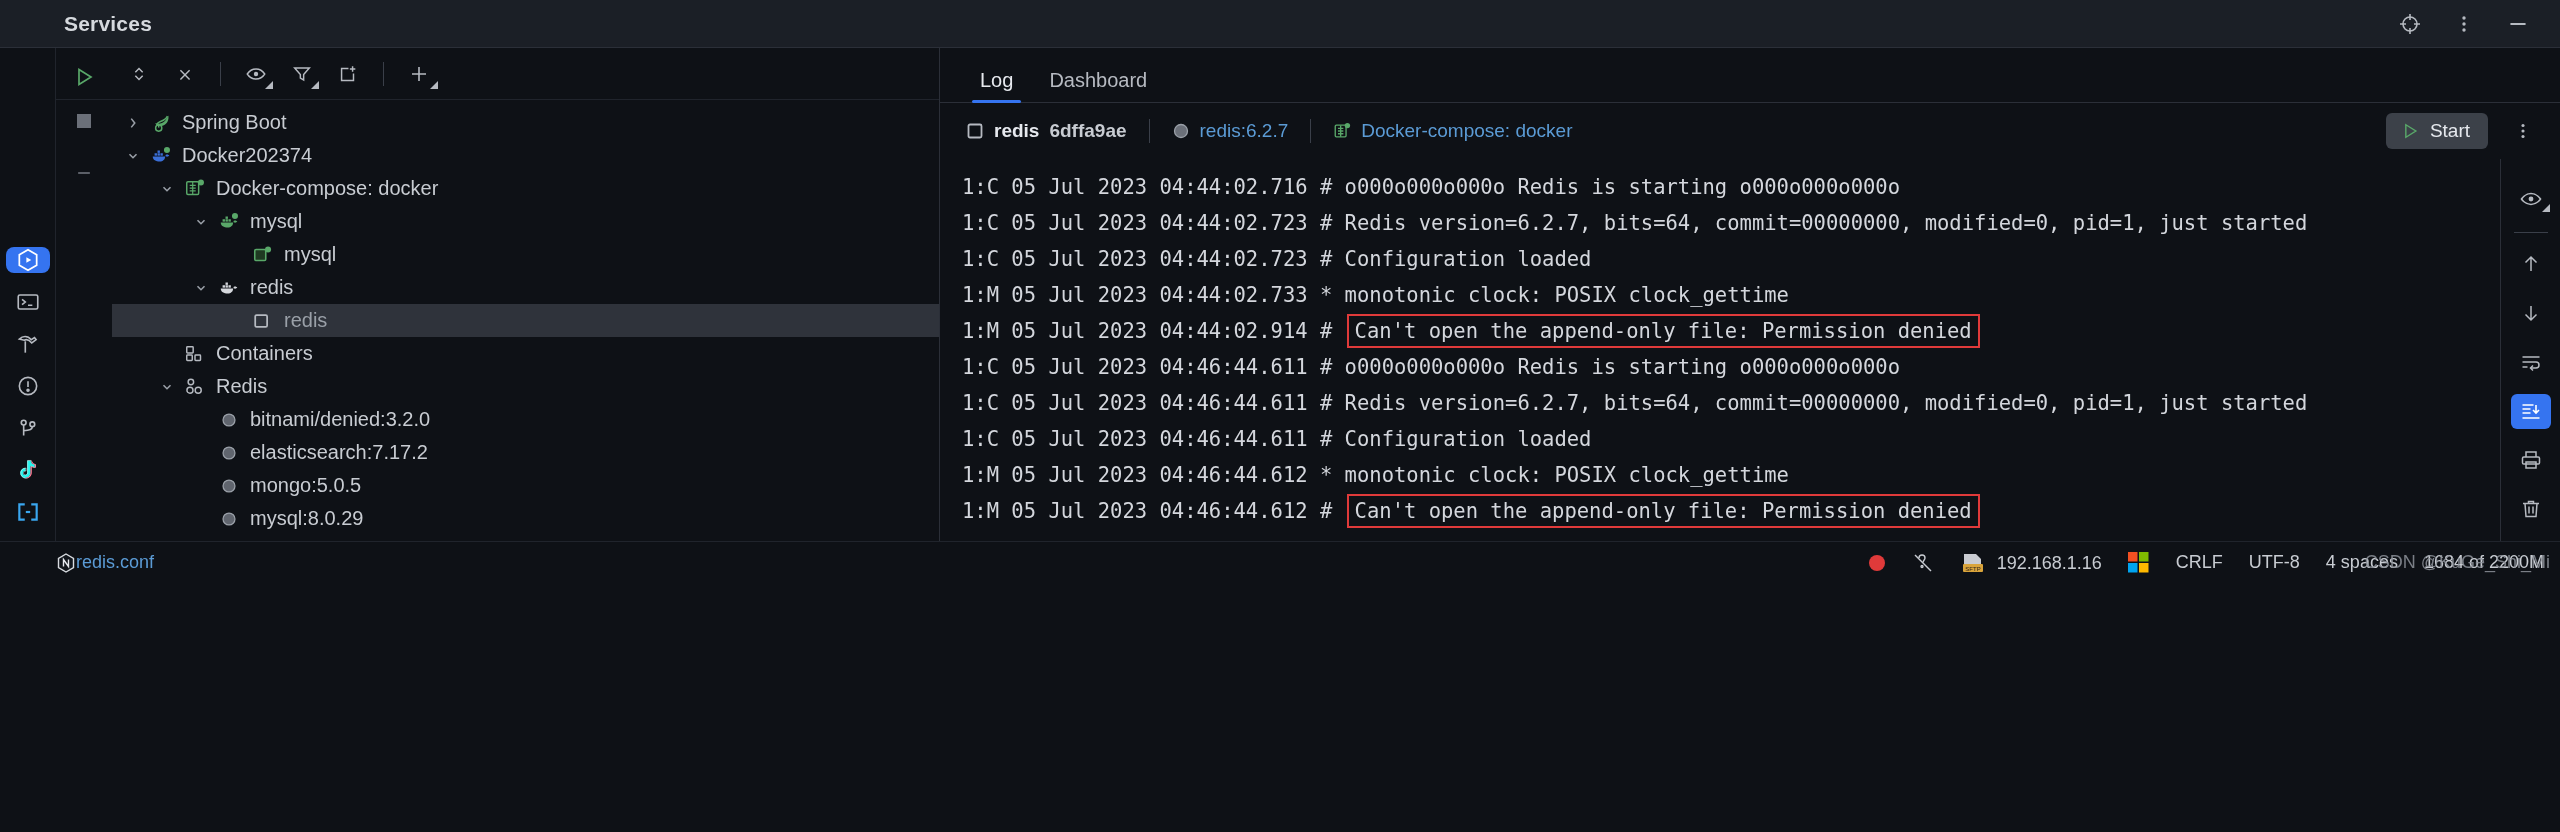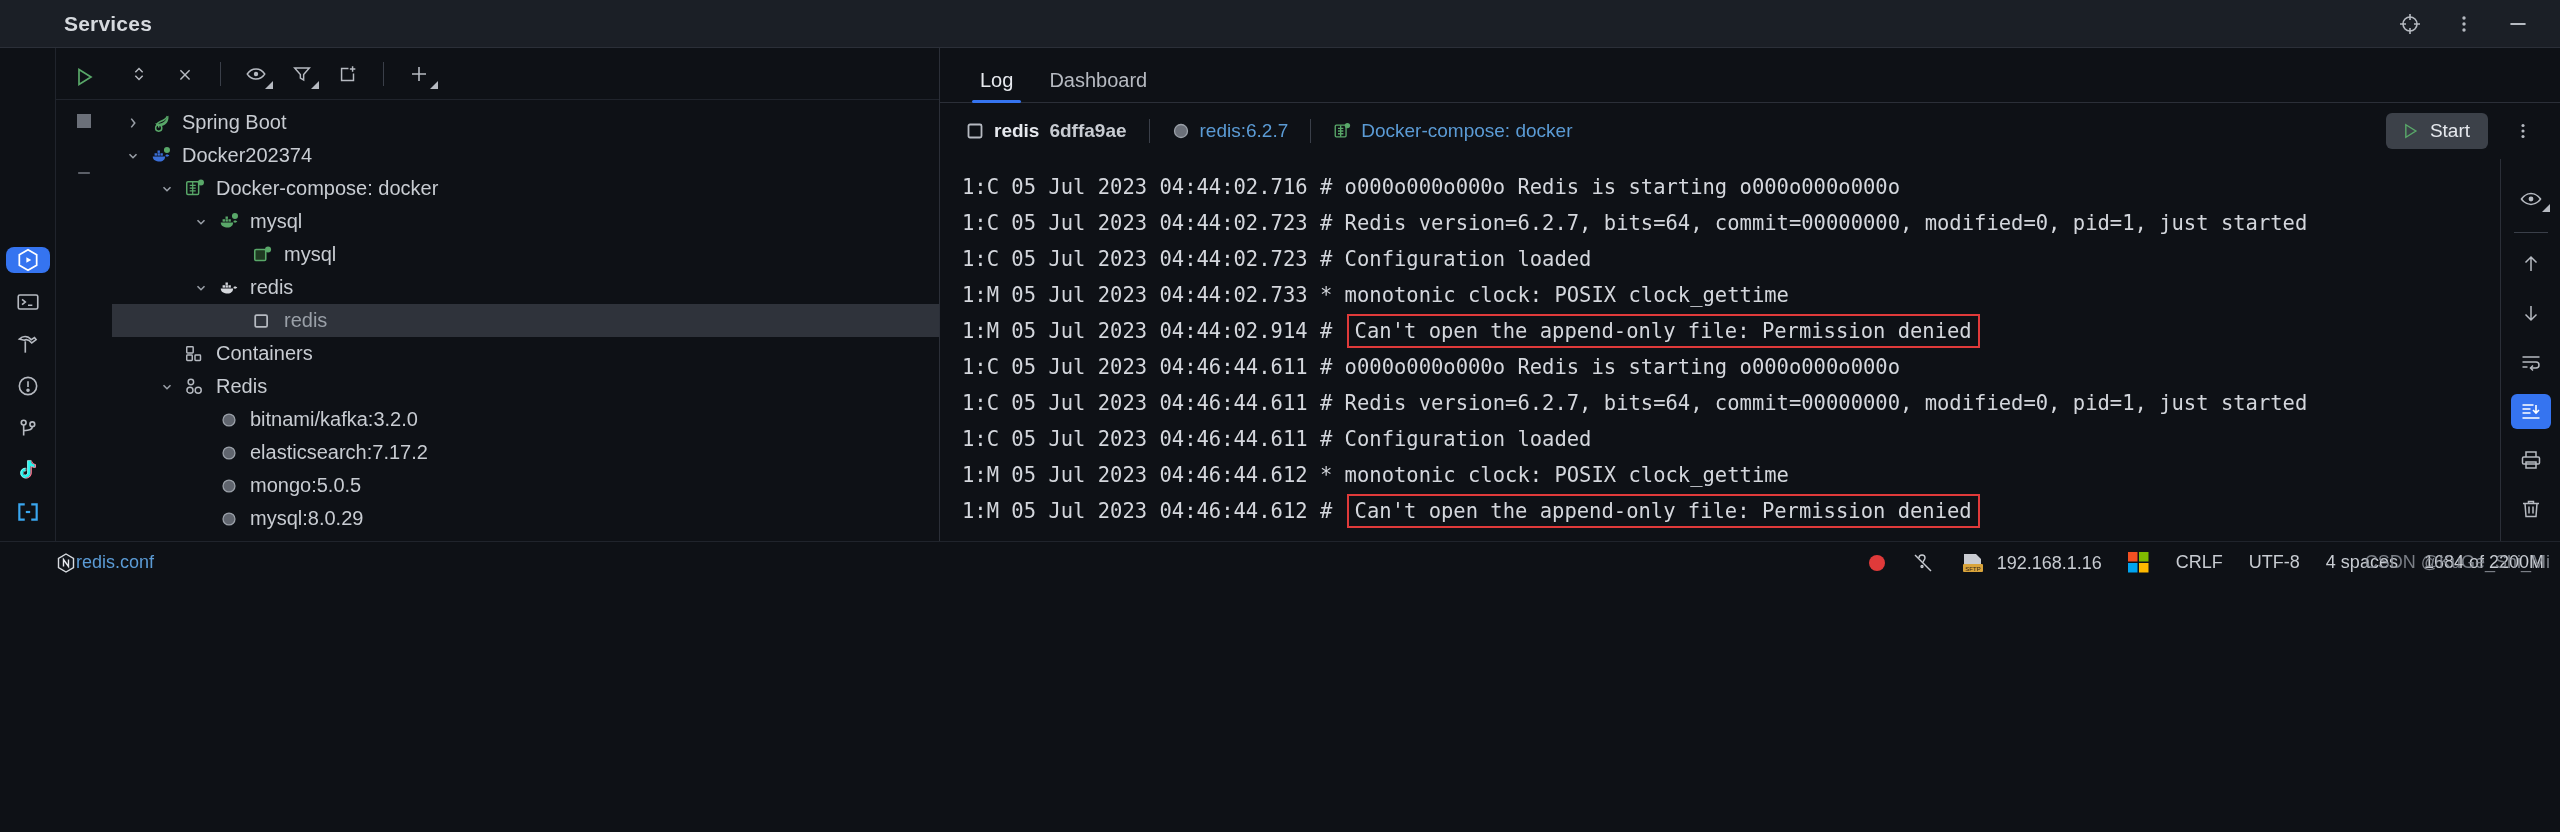--- a/index.html
+++ b/index.html
@@ -408,21 +408,21 @@
               <span class="nlabel">Redis</span>
             </div>
             <div class="node">
               <span style="display:inline-block;width:76px"></span>
               <span class="twisty"></span>
               <span class="nicon">
                 <svg width="22" height="22" viewBox="0 0 24 24">
                   <circle cx="12" cy="12" r="6.5" fill="#60656e" stroke="#9aa0a8" stroke-width="1.4"></circle>
                 </svg>
               </span>
-              <span class="nlabel">bitnami/kafka:3.2.0</span>
+              <span class="nlabel">bitnami/denied:3.2.0</span>
             </div>
             <div class="node">
               <span style="display:inline-block;width:76px"></span>
               <span class="twisty"></span>
               <span class="nicon">
                 <svg width="22" height="22" viewBox="0 0 24 24">
                   <circle cx="12" cy="12" r="6.5" fill="#60656e" stroke="#9aa0a8" stroke-width="1.4"></circle>
                 </svg>
               </span>
               <span class="nlabel">elasticsearch:7.17.2</span>

